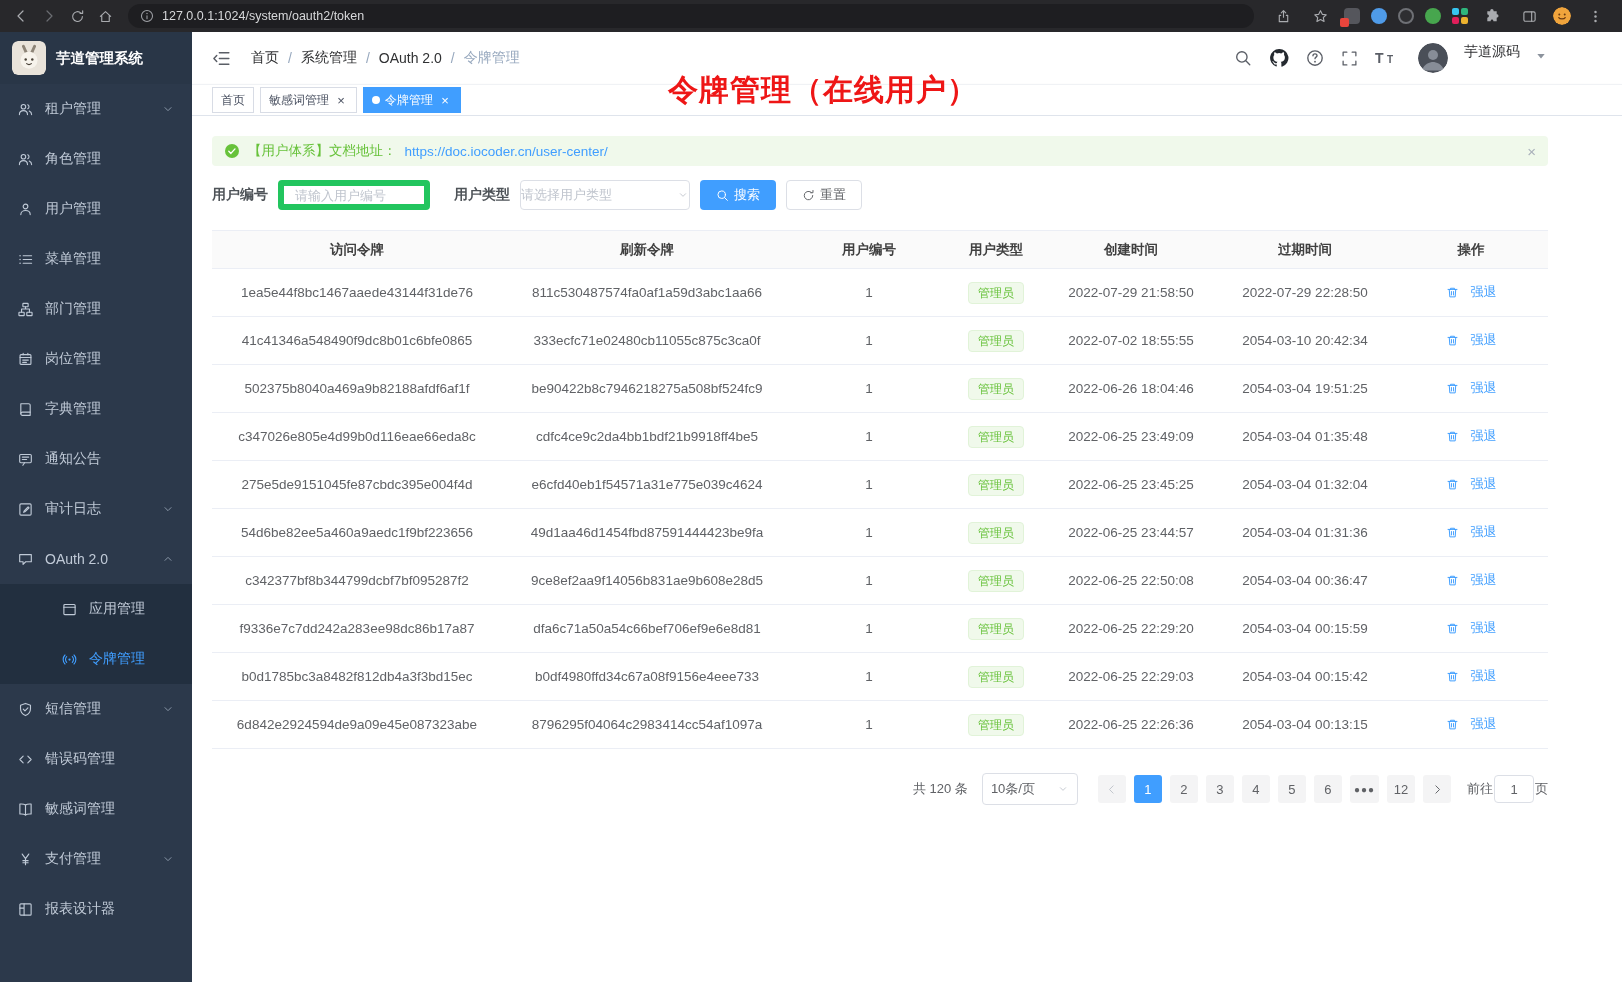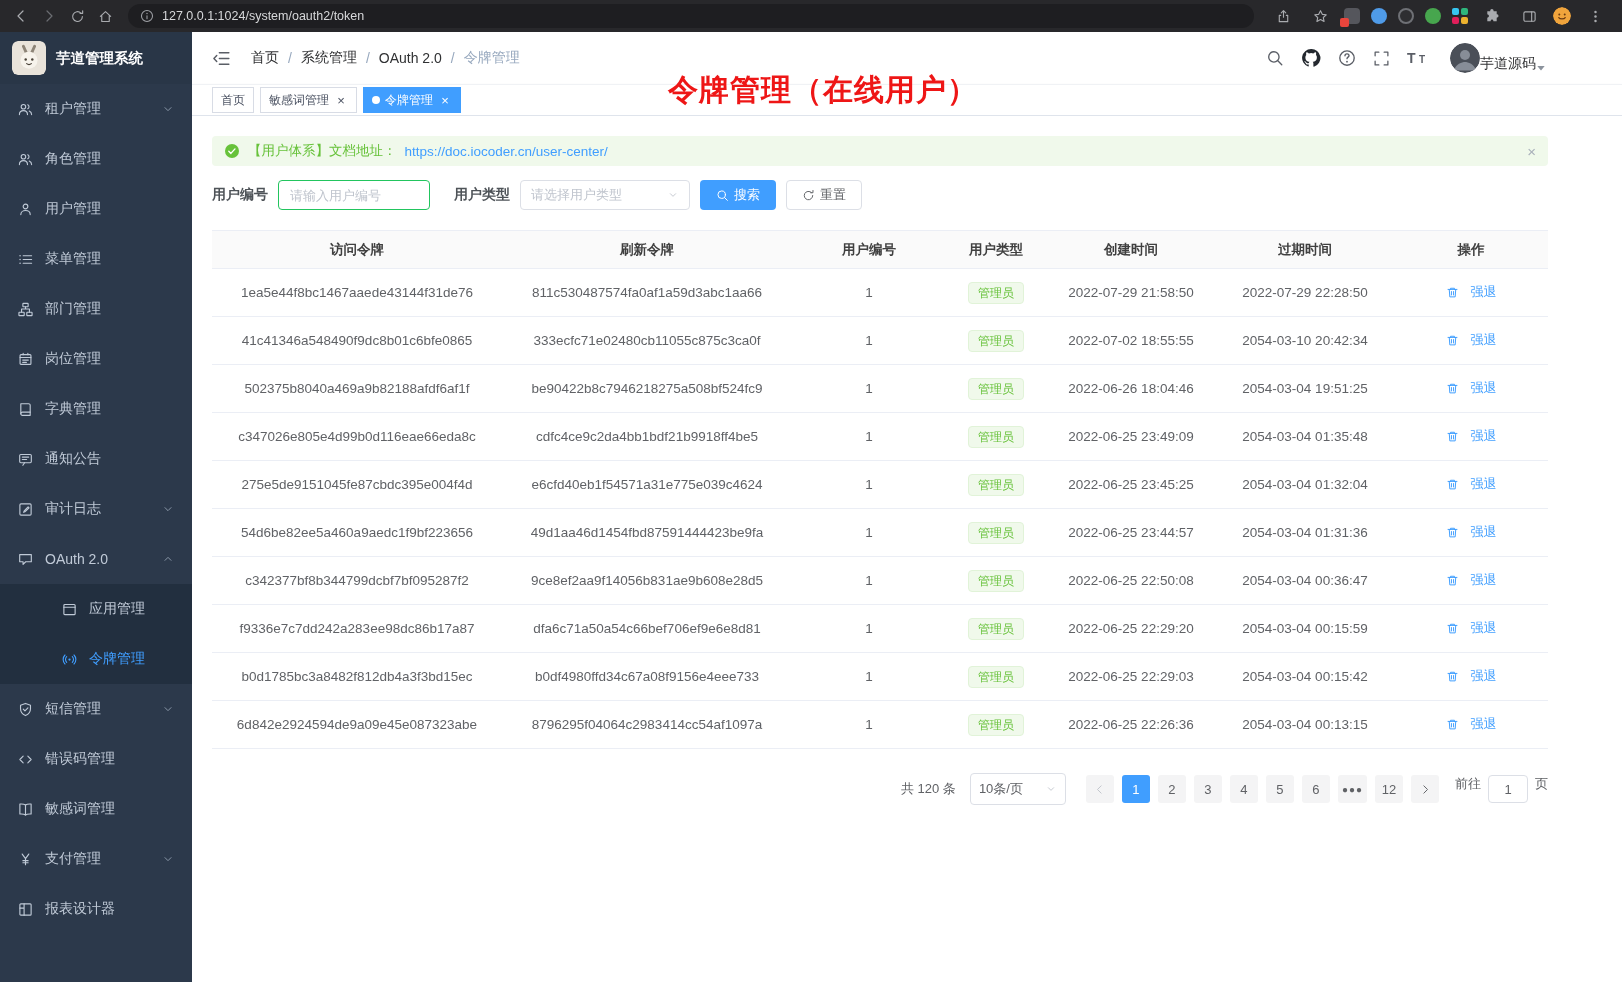--- a/index.html
+++ b/index.html
@@ -45,44 +45,44 @@
   .main{flex:1;display:flex;flex-direction:column;min-width:0;background:#fff;}
   .topbar{height:52px;display:flex;align-items:center;padding:0 76px 0 14px;background:#fff;flex:none;}
   .hamburger{color:#5a5e66;cursor:pointer;padding:0 6px;display:flex;}
   .breadcrumb{display:flex;align-items:center;gap:9px;margin-left:14px;}
   .bc-item{color:#303133;cursor:pointer;white-space:nowrap;}
   .bc-item.last{color:#97a8be;cursor:default;}
   .bc-sep{color:#97a8be;}
   .topbar-right{margin-left:auto;display:flex;align-items:center;gap:17px;color:#5a5e66;}
   .tb-icon{cursor:pointer;display:flex;}
   .tb-github{color:#24292f;}
-  .user-wrap{display:flex;align-items:flex-end;gap:0;cursor:pointer;margin-left:4px;}
+  .user-wrap{display:flex;align-items:flex-start;gap:16px;cursor:pointer;margin-left:4px;}
   .avatar{width:30px;height:30px;border-radius:50%;overflow:hidden;display:flex;flex:none;}
   .username{font-size:14px;color:#303133;white-space:nowrap;}
   .caret{color:#8c939d;margin-top:8px;display:flex;}
 
   .tagbar{height:32px;display:flex;align-items:center;gap:6px;padding:0 20px;border-top:1px solid #f0f2f5;border-bottom:1px solid #dfe4ec;box-shadow:0 1px 3px rgba(0,0,0,.05);flex:none;}
   .tag{height:26px;display:inline-flex;align-items:center;gap:5px;padding:0 8px;background:#fff;border:1px solid #d8dce5;color:#495060;font-size:12px;cursor:pointer;white-space:nowrap;}
   .tag.active{background:#409eff;border-color:#409eff;color:#fff;}
   .tag-dot{width:8px;height:8px;border-radius:50%;background:#fff;display:inline-block;}
   .tag-close{width:14px;height:14px;border-radius:50%;display:inline-flex;align-items:center;justify-content:center;font-size:13px;line-height:1;}
 
   .content{flex:1;padding:20px;position:relative;background:#fff;}
   .banner{height:30px;background:#f0f9eb;border-radius:4px;display:flex;align-items:center;gap:8px;padding:0 12px;width:1336px;}
   .b-icon{display:flex;}
   .banner-text{color:#67c23a;font-size:13.5px;}
   .banner-link{color:#409eff;font-size:13.5px;cursor:pointer;}
   .banner-close{margin-left:auto;color:#a9b0ba;cursor:pointer;font-size:15px;line-height:1;}
 
   .filter{display:flex;align-items:center;margin-top:14px;gap:10px;width:1336px;}
   .f-label{font-size:14px;font-weight:bold;color:#4e5358;white-space:nowrap;}
   .f-label.ml{margin-left:14px;}
-  .f-input{width:152px;height:30px;border:1px solid #22c55e;border-radius:4px;padding:0 11px;font-size:13px;color:#606266;outline:none;font-family:inherit;}
+  .f-input{width:152px;height:30px;border:6px solid #22c55e;border-radius:4px;padding:0 11px;font-size:13px;color:#606266;outline:none;font-family:inherit;}
   .f-input::placeholder{color:#bfc4cd;}
-  .f-select{width:170px;height:30px;border:1px solid #dcdfe6;border-radius:4px;padding:0 10px;display:flex;align-items:center;justify-content:space-between;font-size:13px;color:#bfc4cd;cursor:pointer;background:#fff;}
+  .f-select{width:170px;height:30px;border:1px solid #dcdfe6;border-radius:4px;padding:0 0;display:flex;align-items:center;justify-content:space-between;font-size:13px;color:#bfc4cd;cursor:pointer;background:#fff;}
   .sel-caret{color:#c0c4cc;display:flex;}
   .btn{height:30px;border-radius:4px;display:inline-flex;align-items:center;gap:5px;font-size:13px;padding:0 15px;cursor:pointer;border:1px solid transparent;font-family:inherit;}
   .btn-primary{background:#409eff;color:#fff;}
   .btn-plain{background:#fff;border-color:#dcdfe6;color:#606266;}
   .bi{display:flex;}
 
   .table{width:1336px;border-collapse:collapse;table-layout:fixed;margin-top:20px;border-top:1px solid #ebeef5;}
   .table th{height:38px;background:#fafafa;color:#404040;font-size:13.5px;font-weight:bold;border-bottom:1px solid #ebeef5;text-align:center;}
   .table td{height:48px;text-align:center;font-size:13.5px;color:#606266;border-bottom:1px solid #ebeef5;overflow:hidden;white-space:nowrap;}
   .tag-success{display:inline-block;background:#f0f9eb;border:1px solid #e1f3d8;color:#67c23a;font-size:12px;line-height:20px;padding:0 9px;border-radius:4px;}
@@ -91,21 +91,21 @@
 
   .pagination{width:1336px;margin-top:24px;display:flex;justify-content:flex-end;align-items:center;font-size:13px;color:#606266;}
   .pg-total{margin-right:14px;white-space:nowrap;}
   .pg-size{width:96px;height:32px;border:1px solid #dcdfe6;border-radius:4px;display:flex;align-items:center;justify-content:space-between;padding:0 8px;cursor:pointer;margin-right:16px;background:#fff;white-space:nowrap;}
   .pg-btn{min-width:28px;height:28px;background:#f4f4f5;border-radius:3px;display:inline-flex;align-items:center;justify-content:center;margin:0 4px;cursor:pointer;color:#606266;}
   .pg-btn.disabled{color:#c0c4cc;cursor:default;}
   .pg-pages{display:inline-flex;align-items:center;}
   .page-btn{min-width:28px;height:28px;background:#f4f4f5;border-radius:3px;display:inline-flex;align-items:center;justify-content:center;margin:0 4px;cursor:pointer;padding:0 4px;}
   .page-btn.active{background:#409eff;color:#fff;}
   .page-btn.more{letter-spacing:1px;font-size:10px;color:#606266;}
-  .pg-goto{display:flex;gap:7px;margin-left:12px;white-space:nowrap;}
+  .pg-goto{display:flex;align-items:center;gap:1px;margin-left:12px;white-space:nowrap;}
   .goto-input{width:40px;height:28px;border:1px solid #dcdfe6;border-radius:4px;text-align:center;font-size:13px;color:#606266;outline:none;font-family:inherit;}
 
   .annotation{position:absolute;left:668px;top:70px;font-size:30px;font-weight:800;letter-spacing:1px;z-index:10;white-space:nowrap;}
 </style>
 </head>
 <body>
 
 <div class="chrome">
   <span class="cbtn">
       <svg viewBox="0 0 16 16" width="16" height="16" fill="none" stroke="currentColor" stroke-width="1.2" stroke-linecap="round" stroke-linejoin="round">

